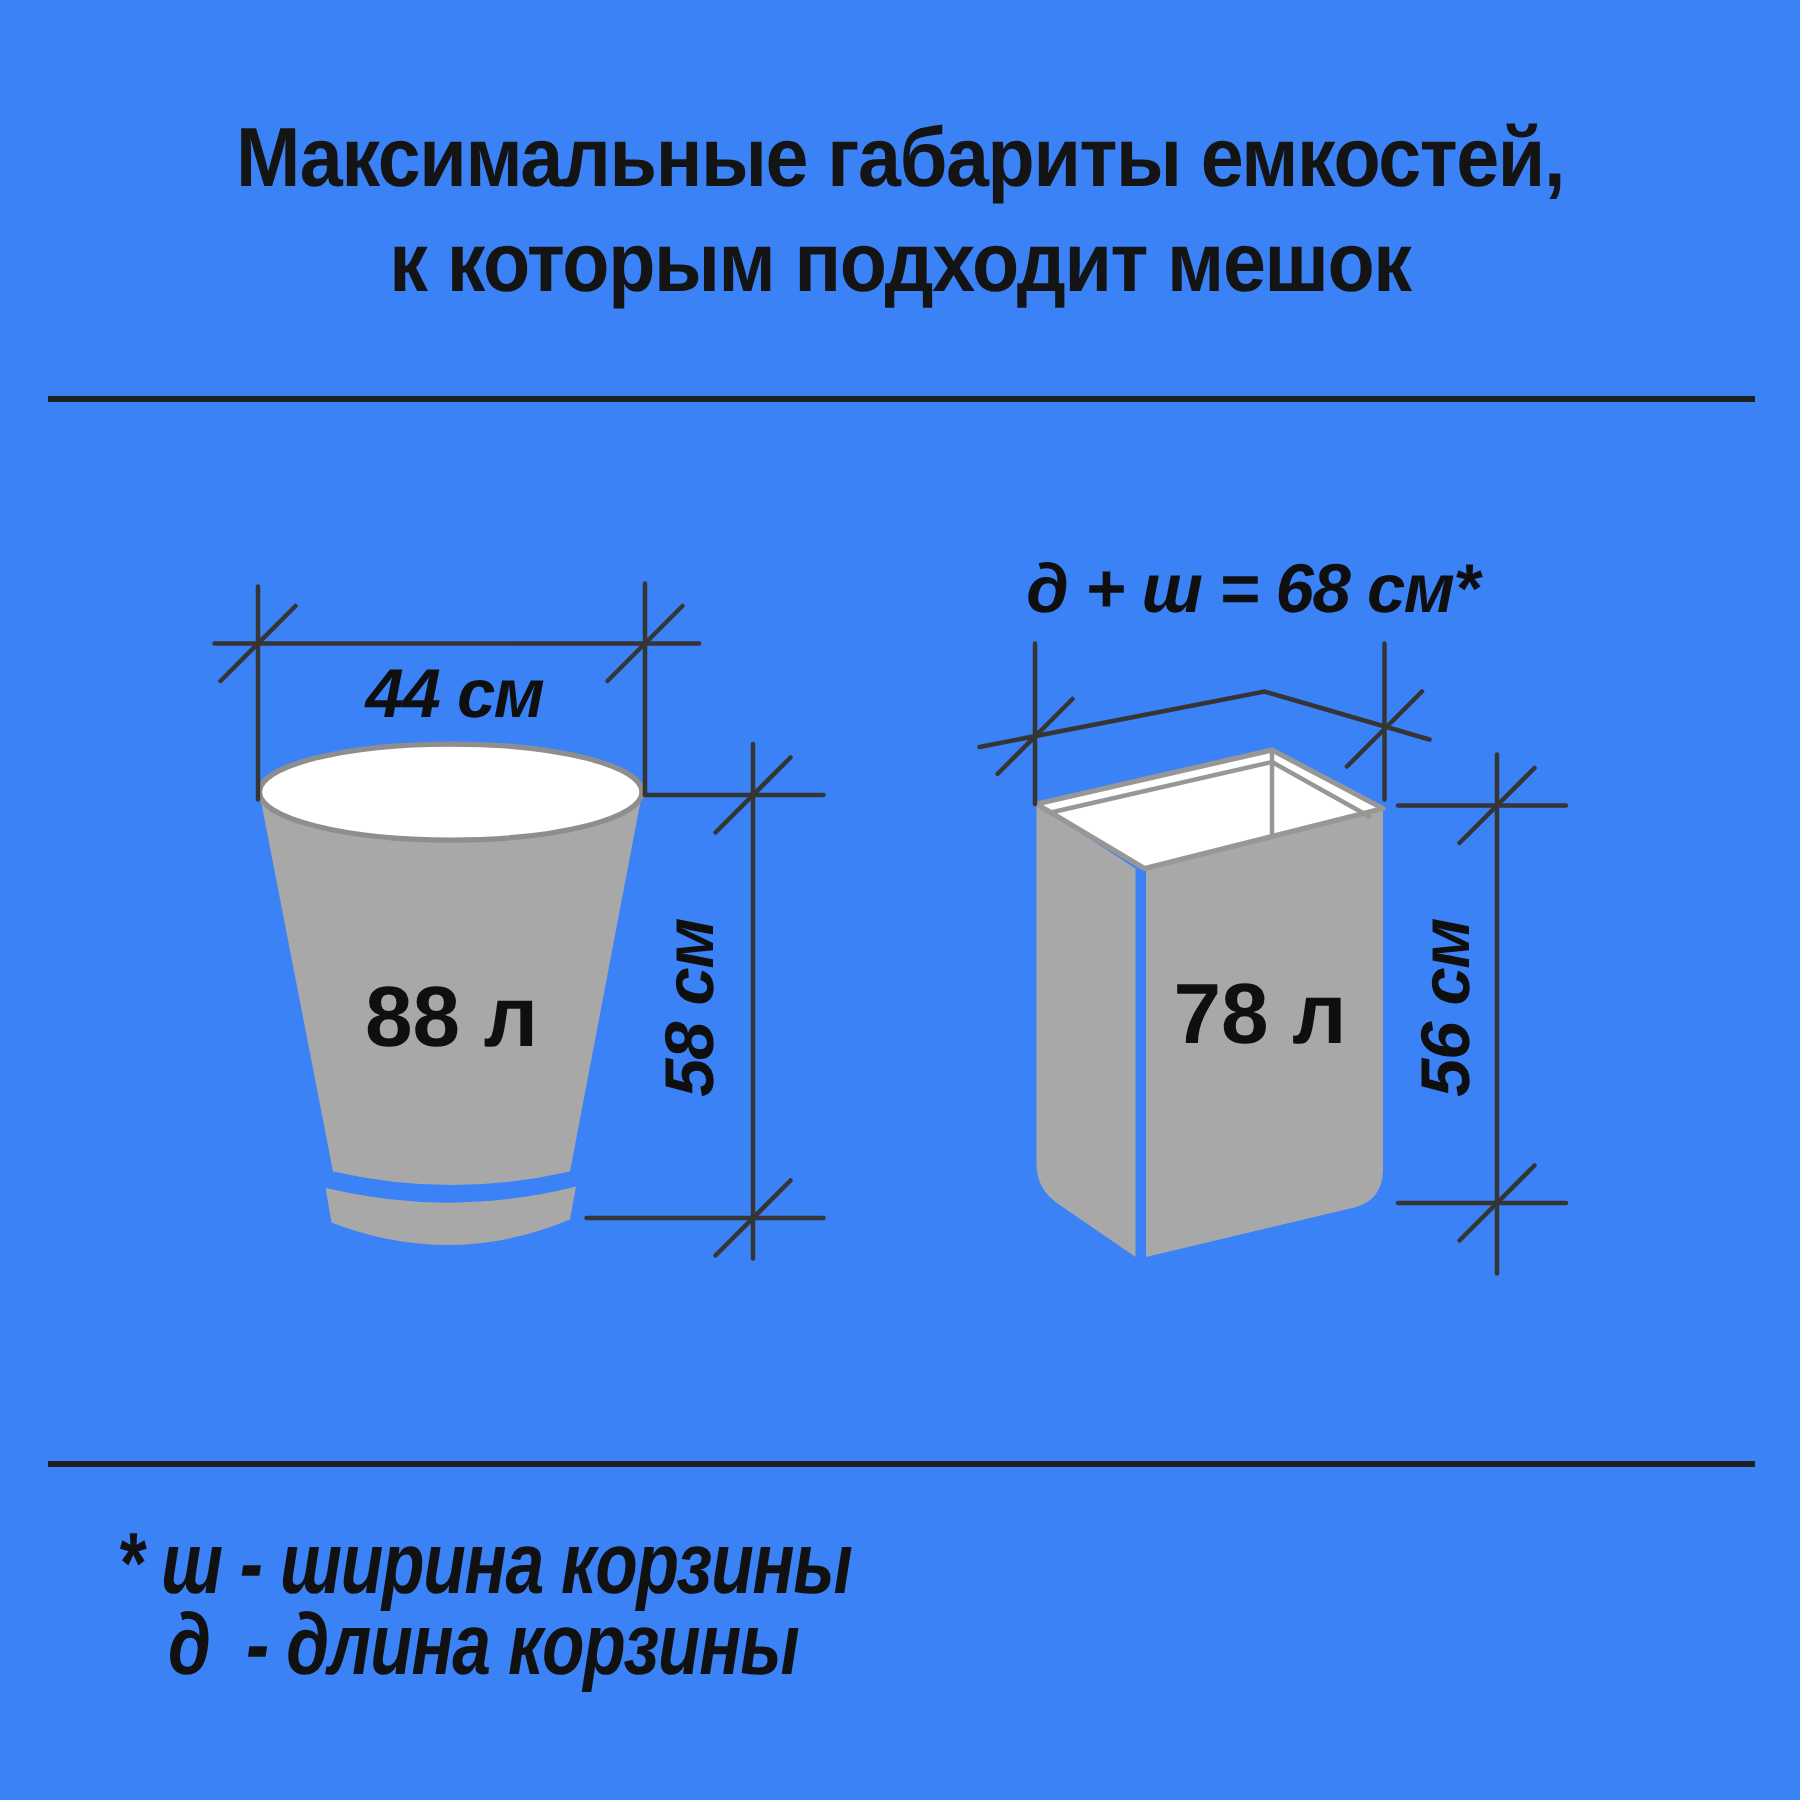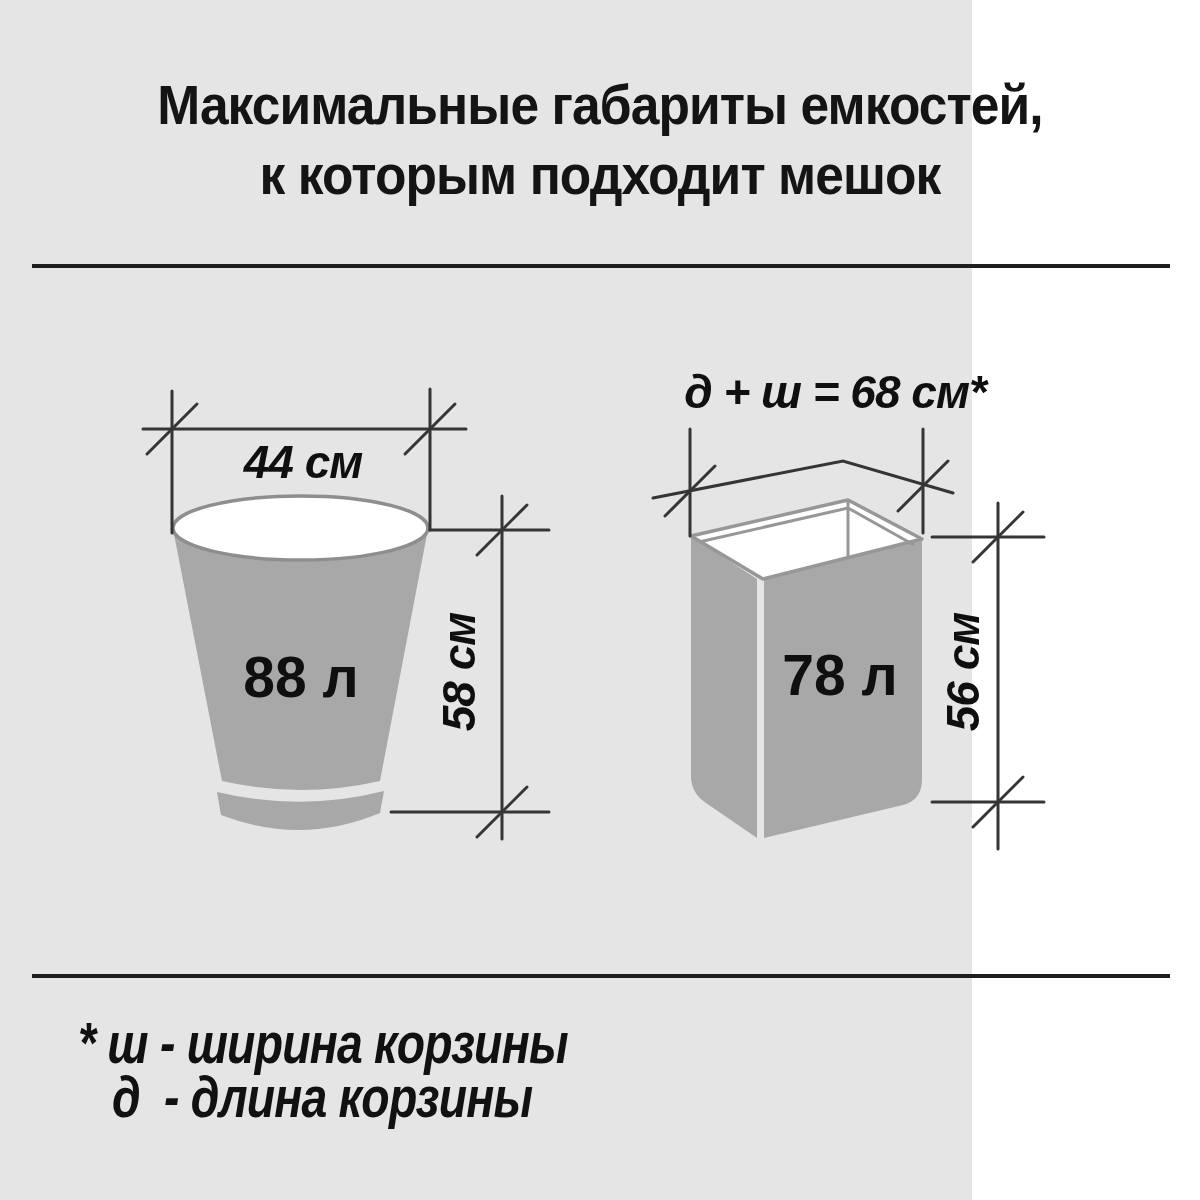--- a/index.html
+++ b/index.html
@@ -5,23 +5,23 @@
   html, body {
     margin: 0;
     padding: 0;
     background: #ffffff;
     width: 1200px;
     height: 1200px;
     overflow: hidden;
   }
   .page {
     position: relative;
-    width: 972px;
+    width: 1200px;
     height: 1200px;
-    background: #e5e5e5;
+    background: #3b82f6;
     font-family: "Liberation Sans", sans-serif;
     color: #141414;
   }
   .title {
     position: absolute;
     top: 70px;
     left: 0;
     width: 1200px;
     text-align: center;
     font-size: 56px;

